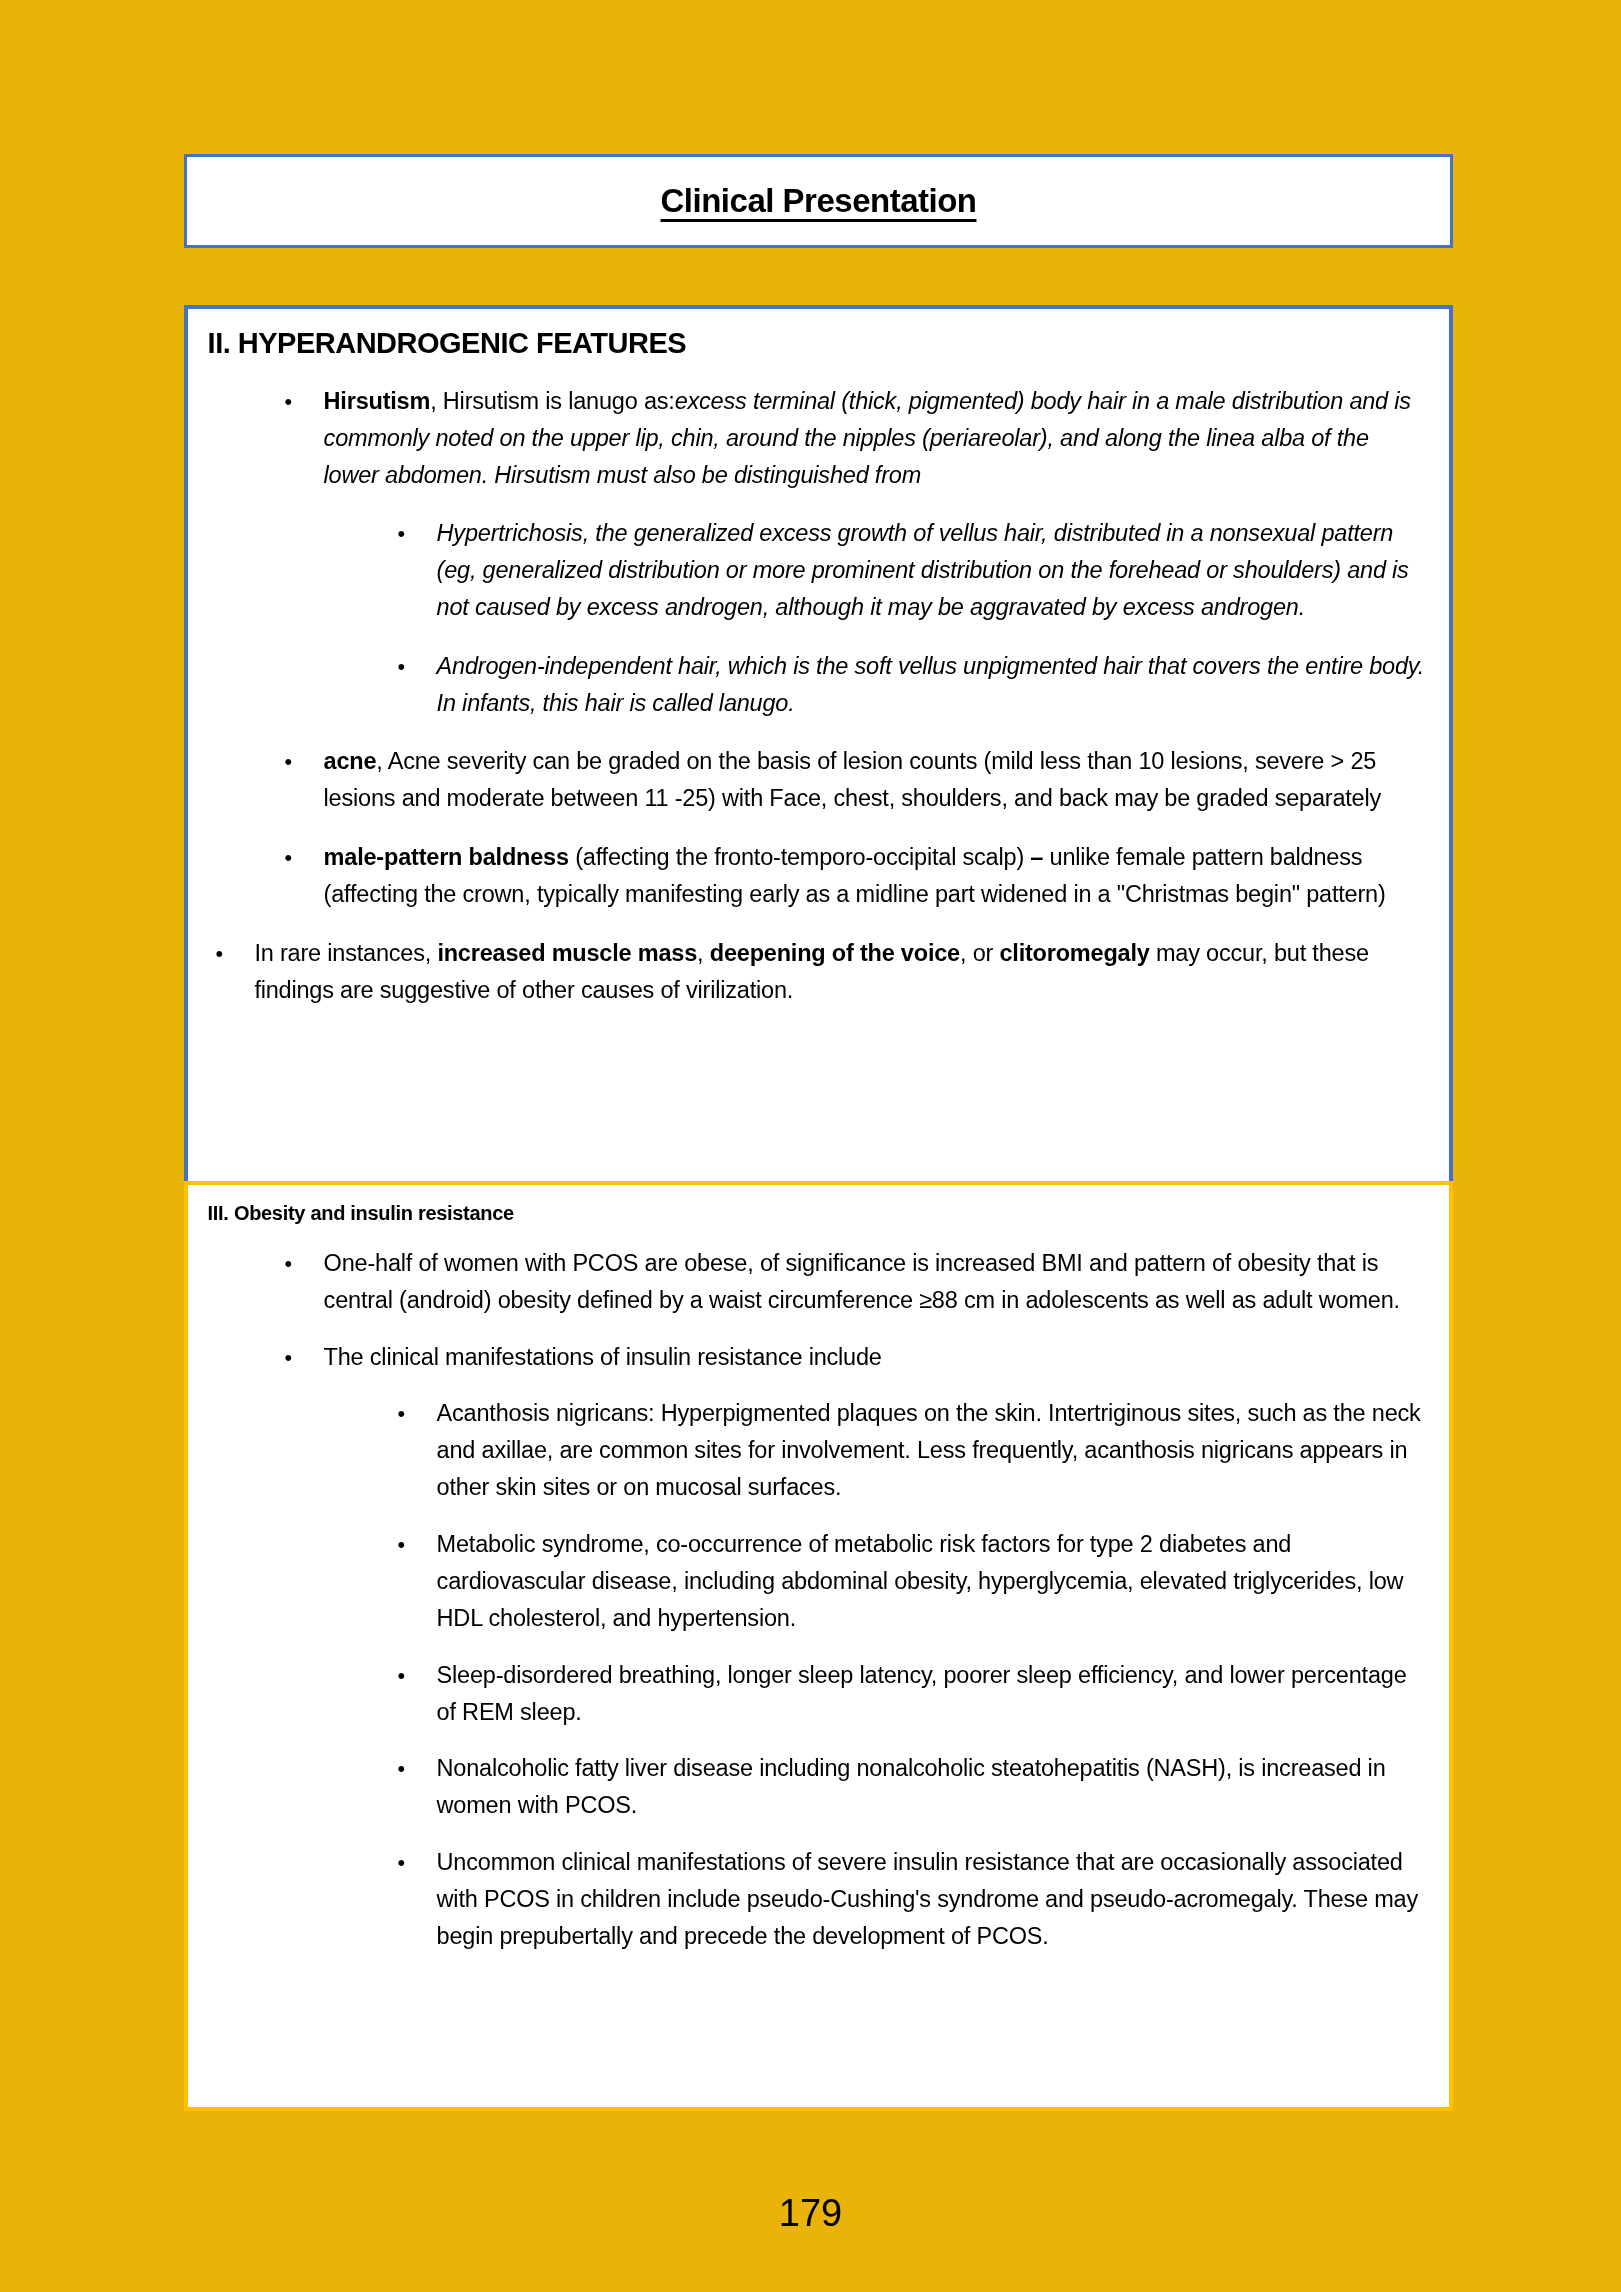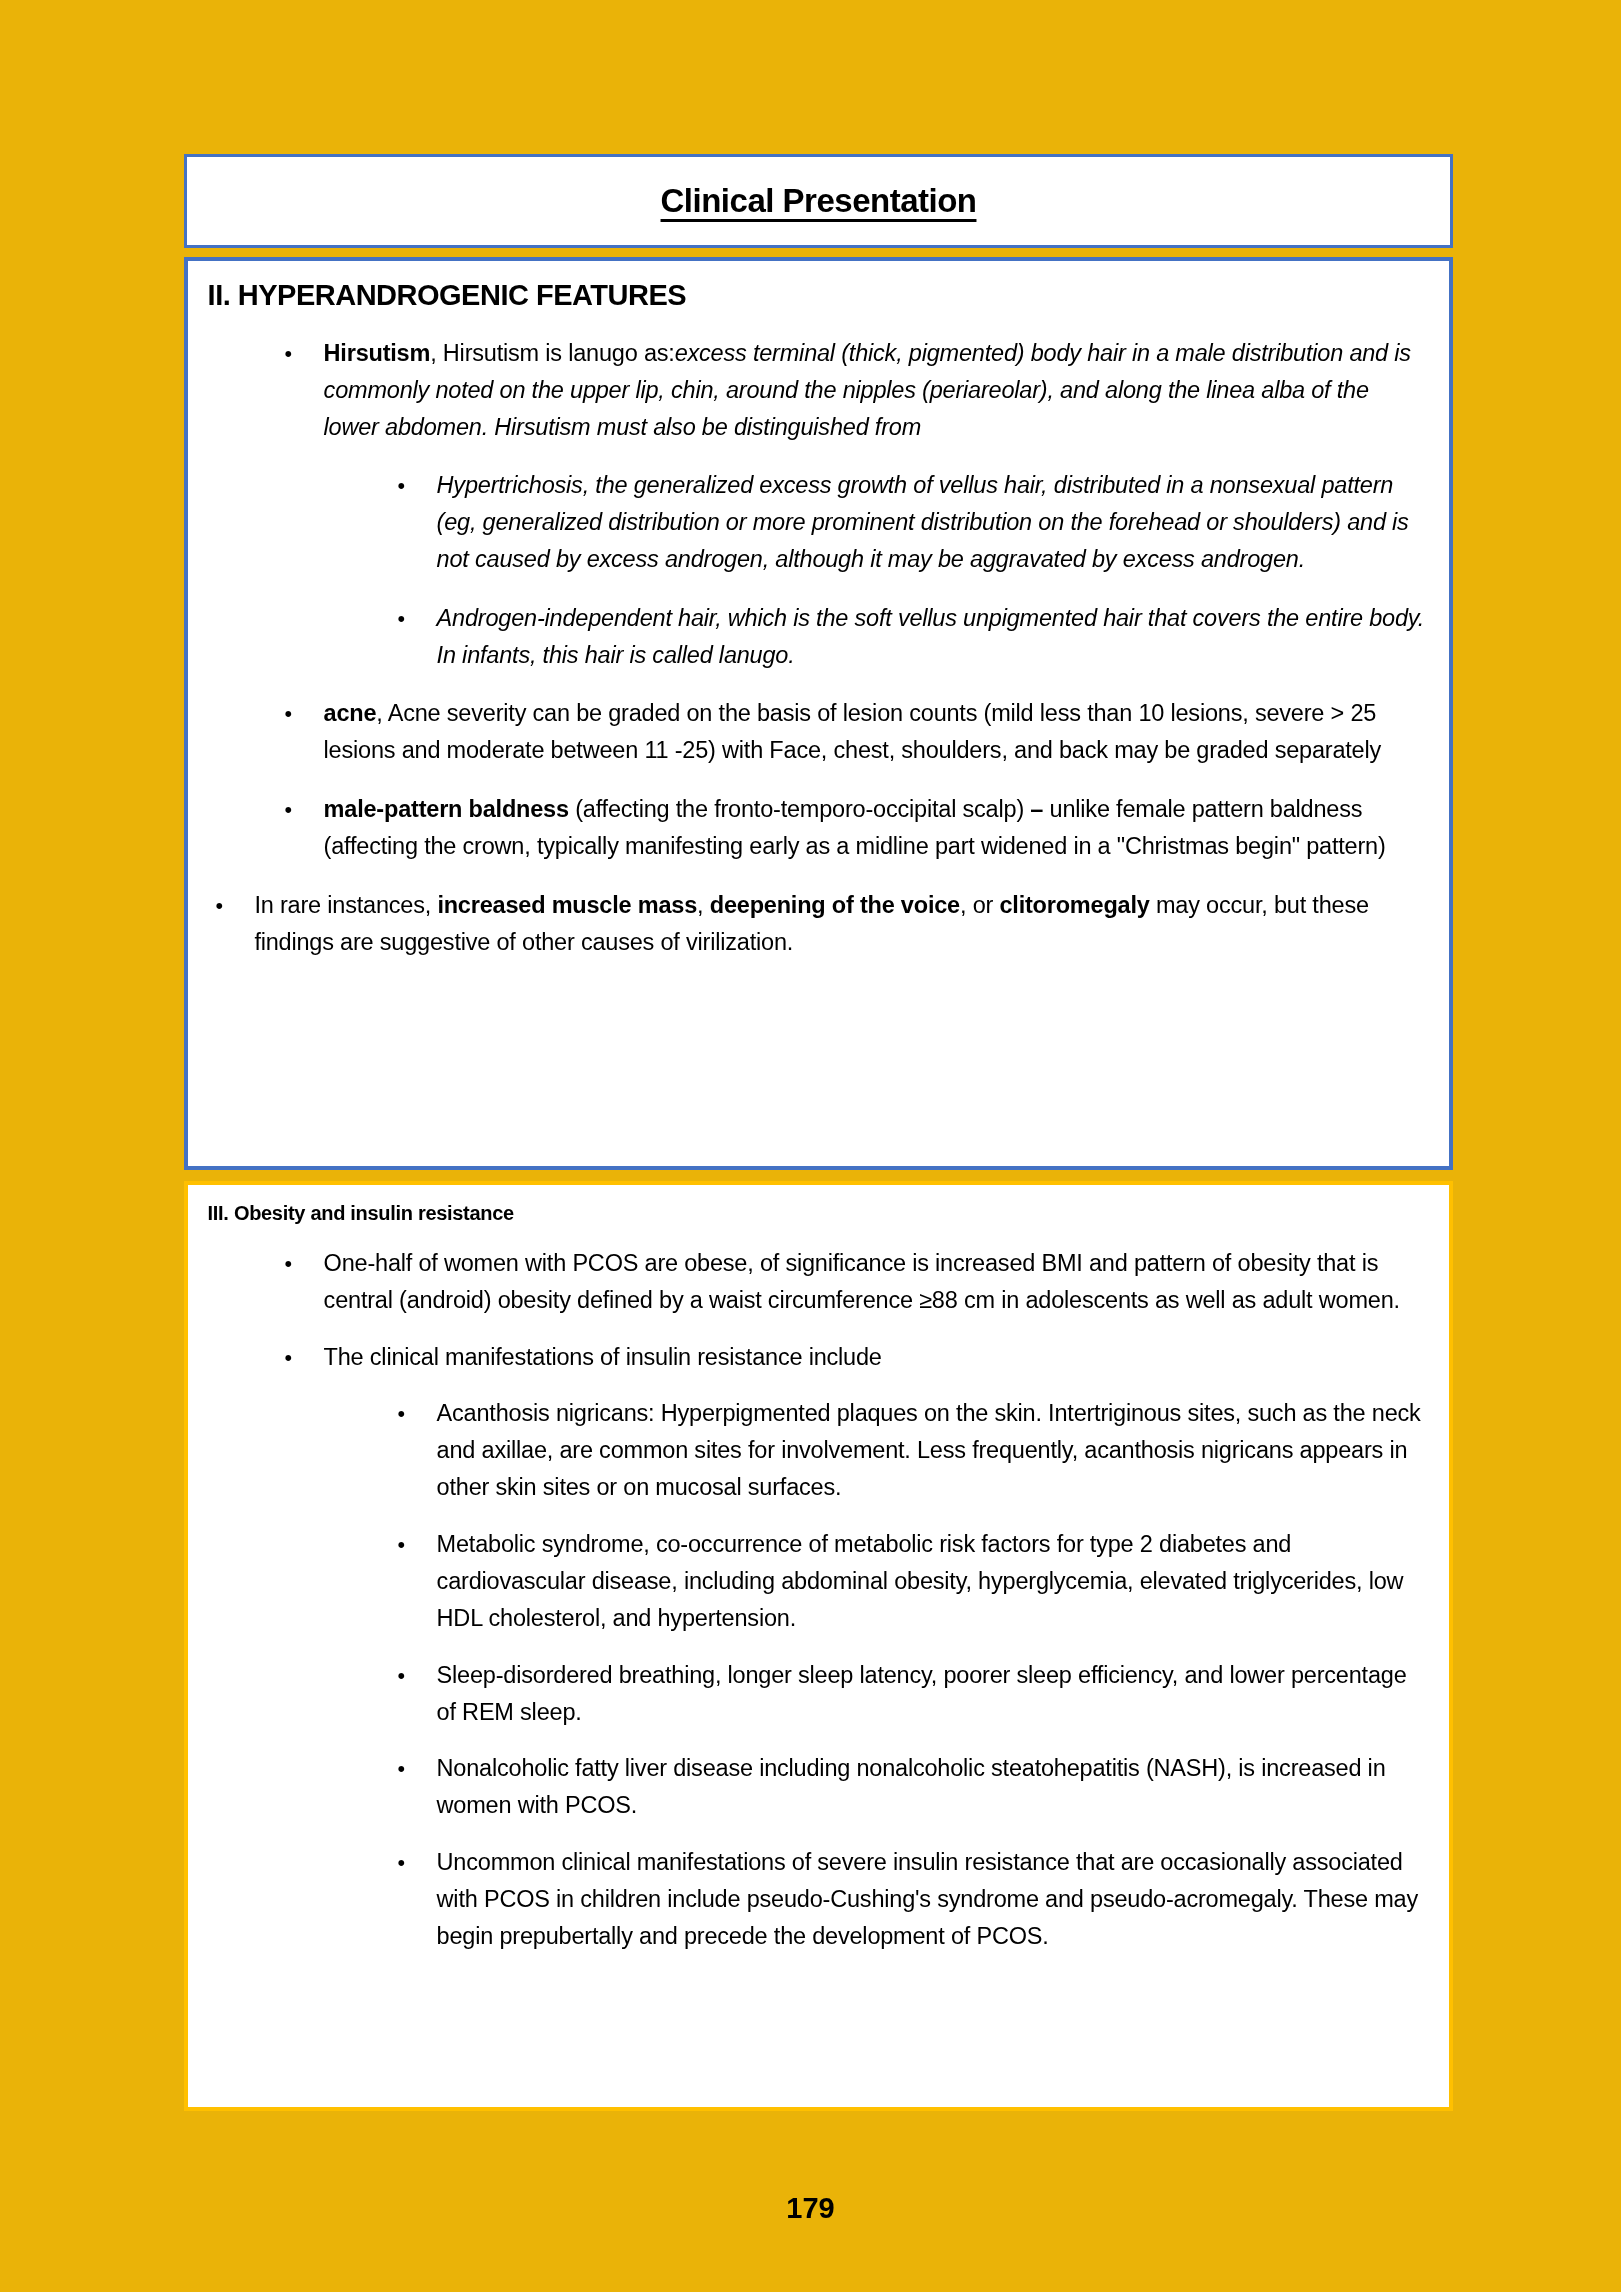--- a/index.html
+++ b/index.html
@@ -70,34 +70,34 @@
   .level1 { margin-left: 77px; }
   .level2 { margin-left: 190px; }
   .b { font-weight: bold; }
   .i { font-style: italic; }
   .page-number {
     position: absolute;
     left: 0;
     top: 2192px;
     width: 100%;
     text-align: center;
-    font-weight: bold;
-    font-size: 29px;
+    font-weight: normal;
+    font-size: 38px;
   }
 </style>
 </head>
 <body>
 
 <div class="page">
 
   <div class="title-box" style="border-color: rgb(68, 114, 196);">
     <div class="doc-title">Clinical Presentation</div>
   </div>
 
-  <div class="content-box box-blue" style="border-color: rgb(68, 114, 196);">
+  <div class="content-box box-blue" style="border-color: rgb(68, 114, 196); margin-top: 48px;">
     <div class="sec-heading">II. HYPERANDROGENIC FEATURES</div>
     <div class="items">
         <div class="bullet-item level1">
           <span class="marker">•</span>
           <span class="btext"><span class="b">Hirsutism</span><span>, Hirsutism is lanugo as:</span><span class="i">excess terminal (thick, pigmented) body hair in a male distribution and is commonly noted on the upper lip, chin, around the nipples (periareolar), and along the linea alba of the lower abdomen. Hirsutism must also be distinguished from</span></span>
         </div>
         <div class="bullet-item level2">
           <span class="marker">•</span>
           <span class="btext"><span class="i">Hypertrichosis, the generalized excess growth of vellus hair, distributed in a nonsexual pattern (eg, generalized distribution or more prominent distribution on the forehead or shoulders) and is not caused by excess androgen, although it may be aggravated by excess androgen.</span></span>
         </div>

